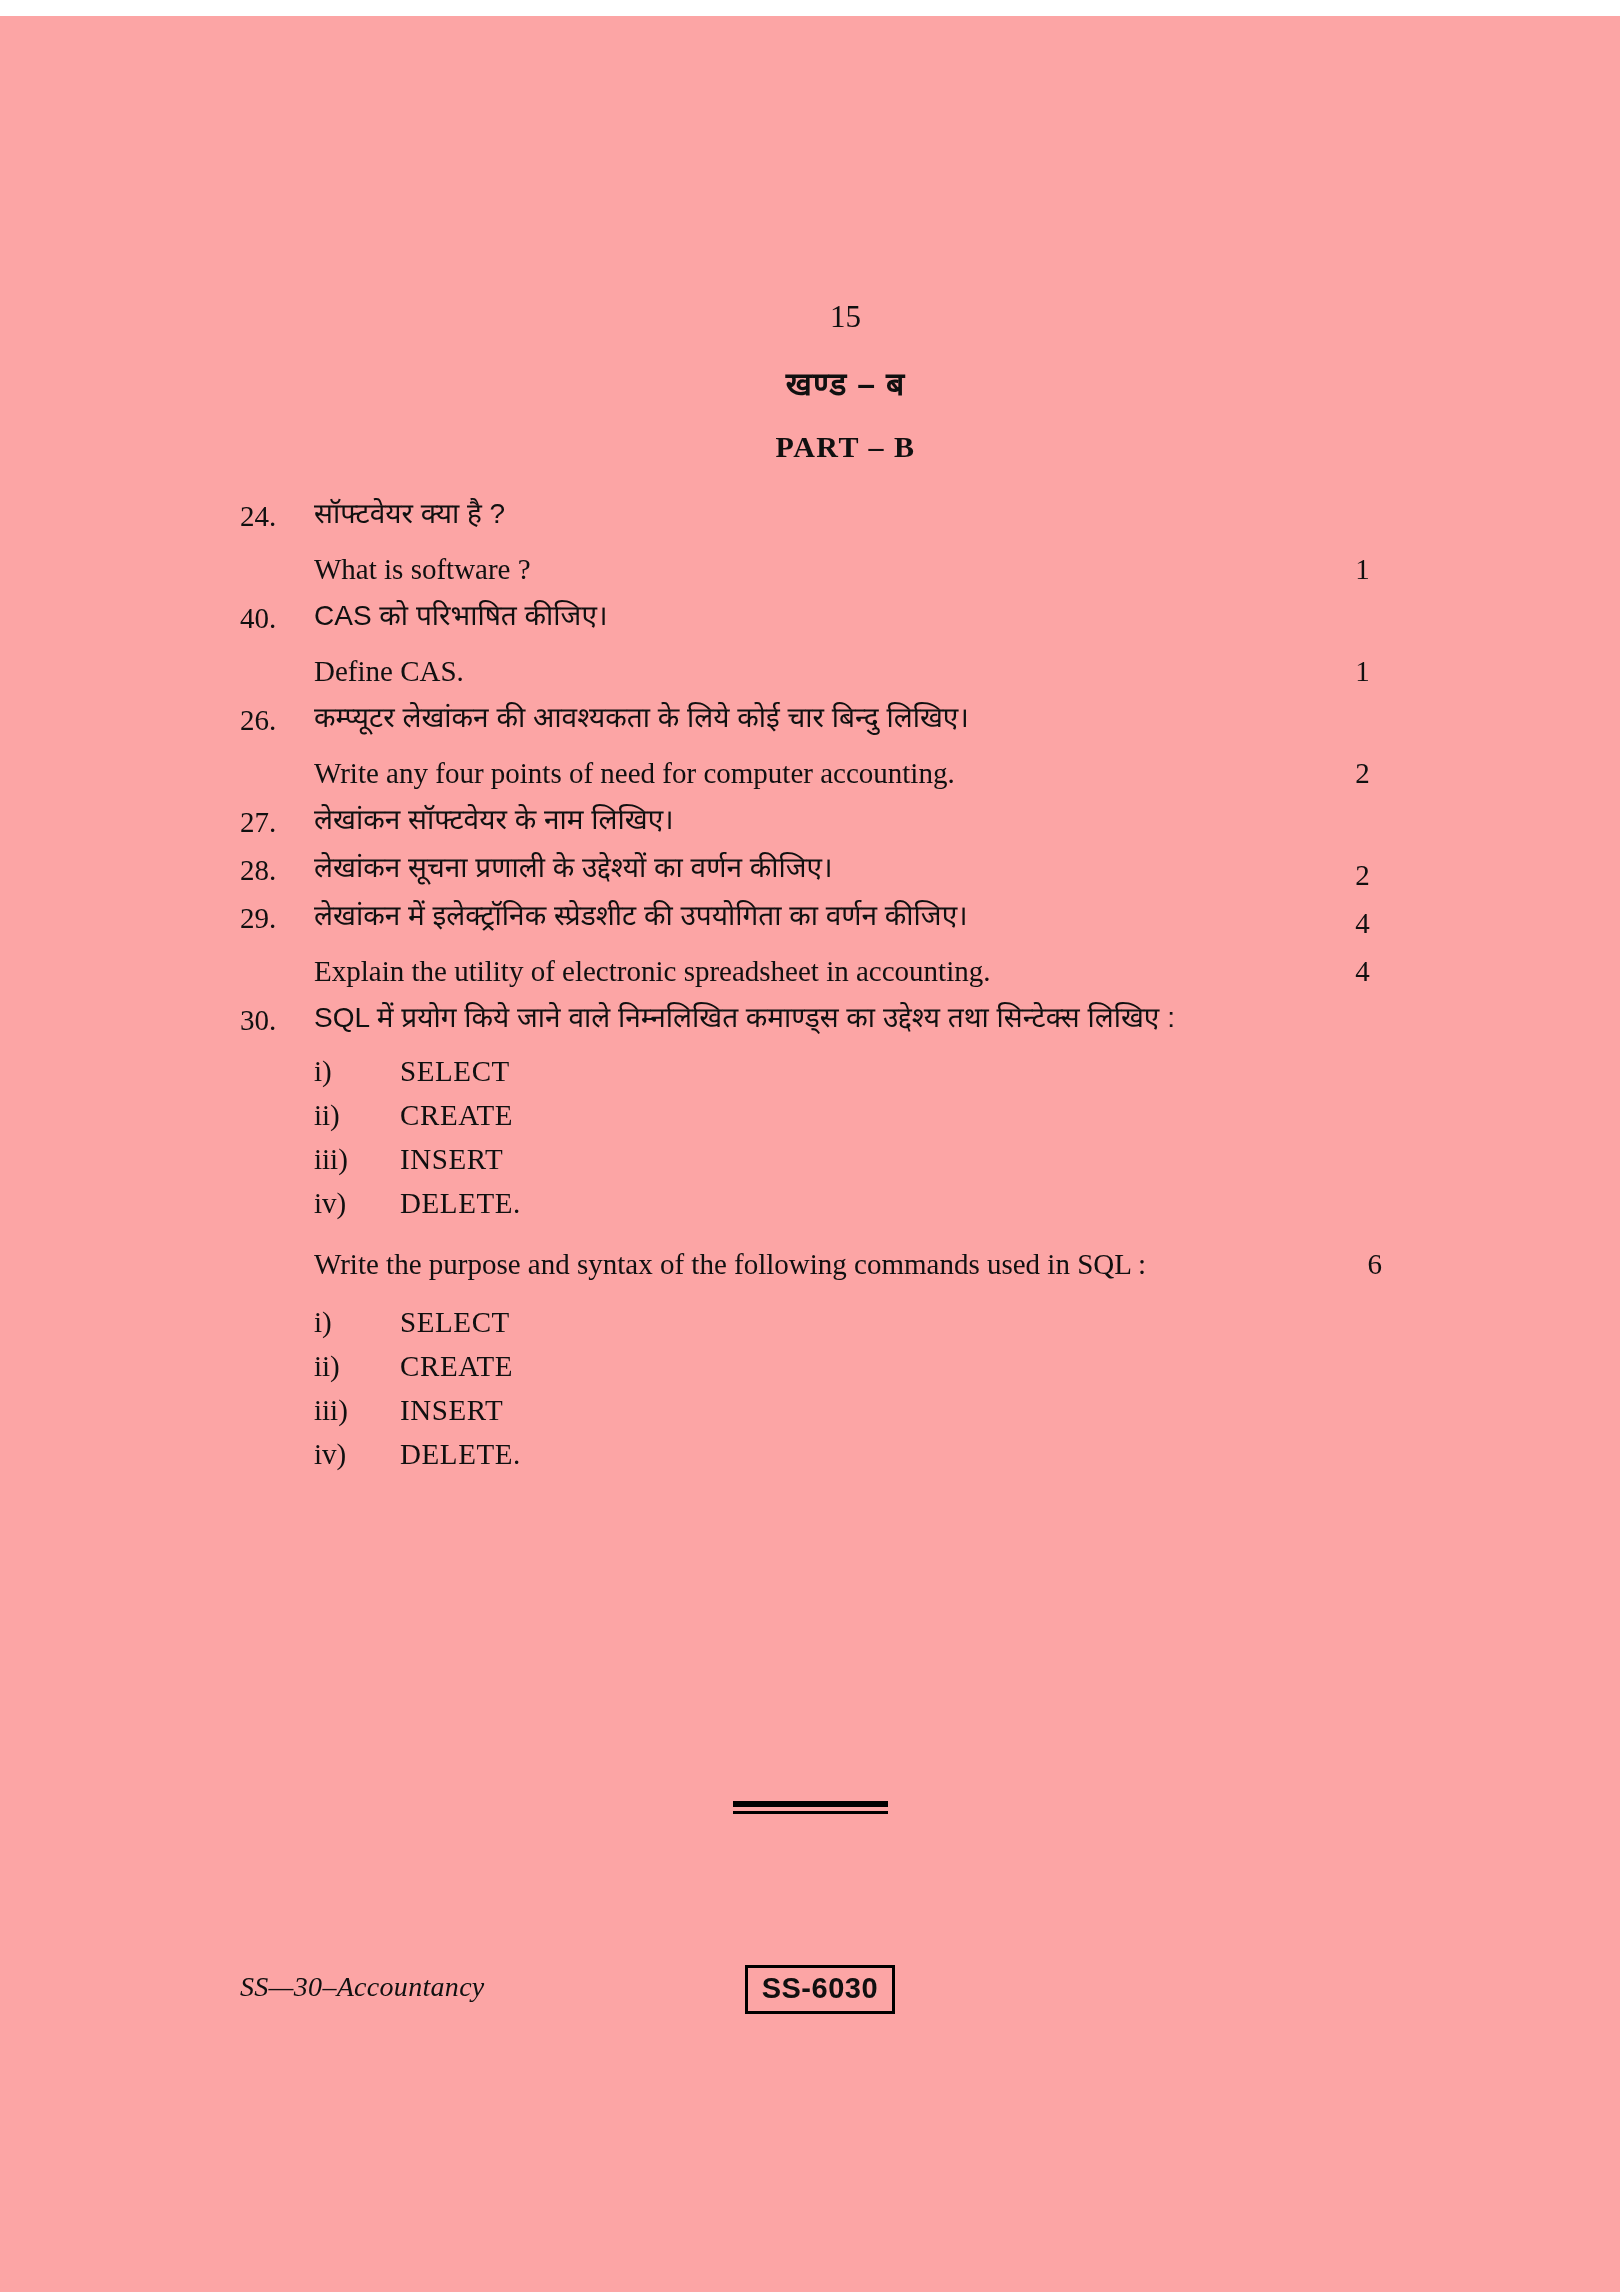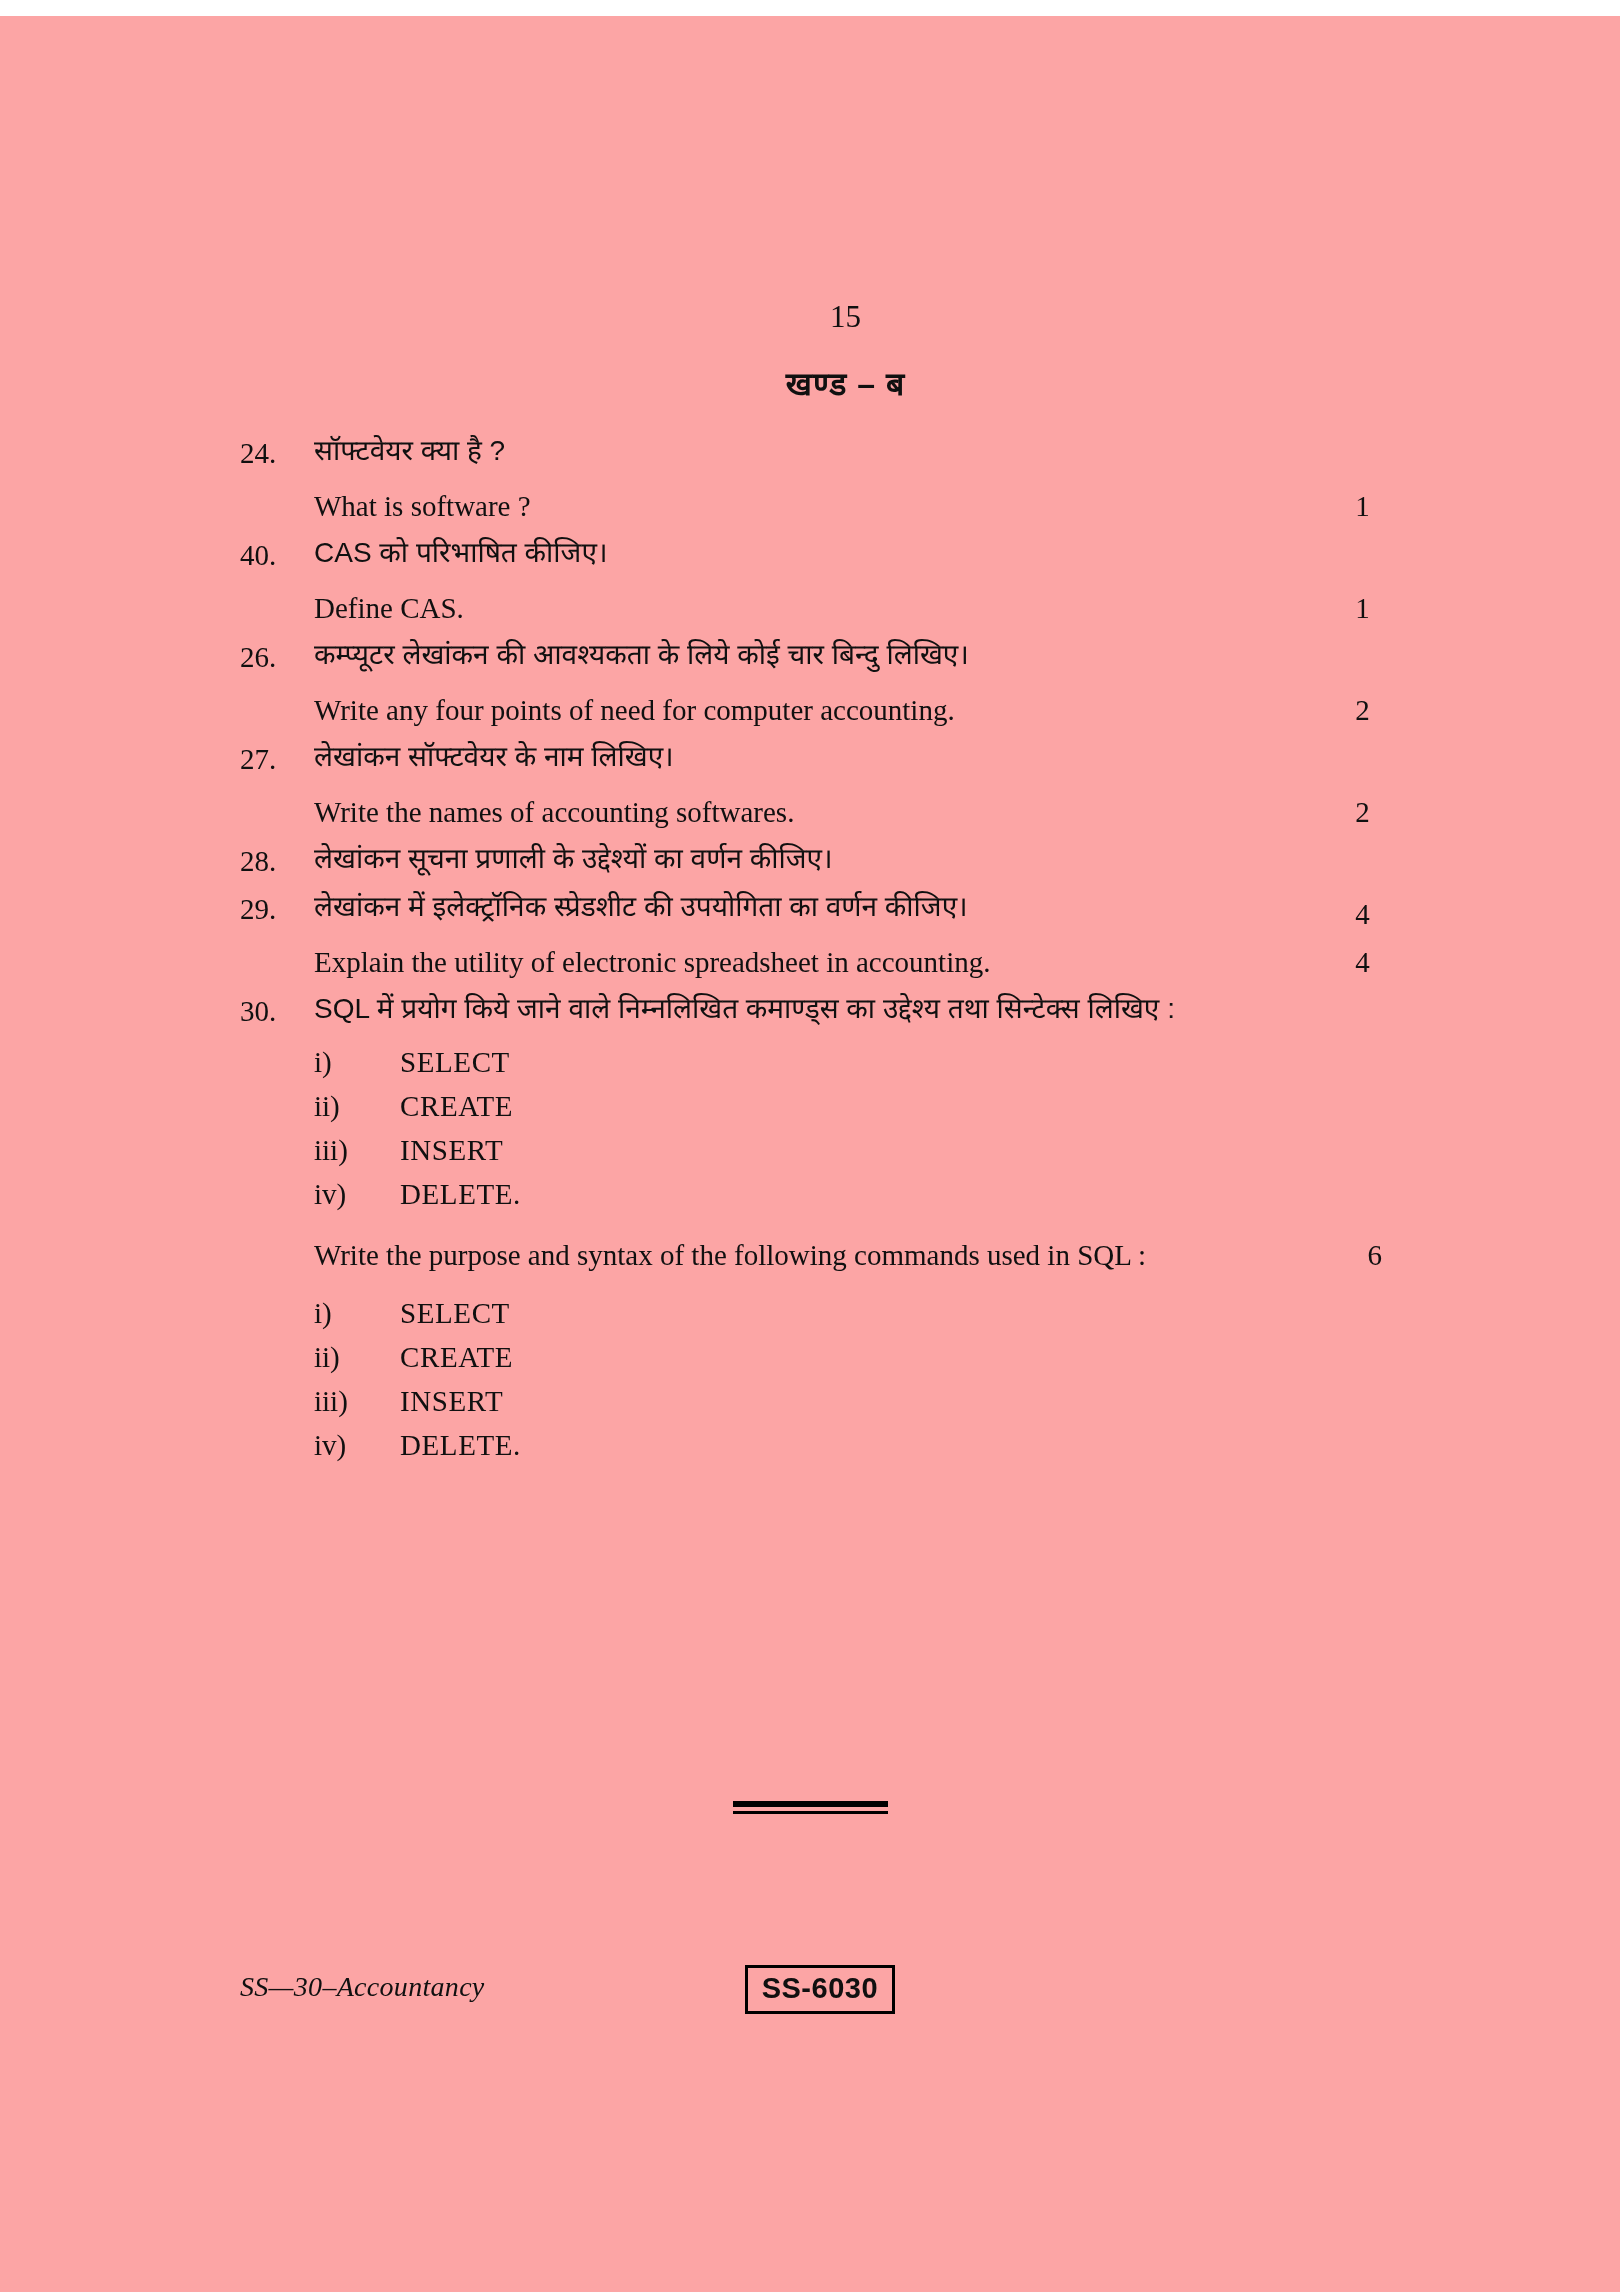--- a/index.html
+++ b/index.html
@@ -174,20 +174,21 @@
 </style>
 </head>
 <body>
 
 <div class="page">
 
   <div class="content">
 
     <div class="page-number">15</div>
     <div class="section-title-hi">खण्ड – ब</div>
+    <div class="section-title-en">PART – B</div>
 
     <div class="q">
       <div class="q-line">
         <div class="q-num">24.</div>
         <div class="q-body">
           <div class="hi">सॉफ्टवेयर क्या है ?</div>
           <div class="en">What is software ?</div>
           <div class="marks" style="top:55px;">1</div>
         </div>
       </div>
@@ -213,21 +214,20 @@
           <div class="marks" style="top:55px;">2</div>
         </div>
       </div>
     </div>
 
     <div class="q">
       <div class="q-line">
         <div class="q-num">27.</div>
         <div class="q-body">
           <div class="hi">लेखांकन सॉफ्टवेयर के नाम लिखिए।</div>
-          <div class="en">Write the names of accounting softwares.</div>
           <div class="marks" style="top:55px;">2</div>
         </div>
       </div>
     </div>
 
     <div class="q">
       <div class="q-line">
         <div class="q-num">28.</div>
         <div class="q-body">
           <div class="hi">लेखांकन सूचना प्रणाली के उद्देश्यों का वर्णन कीजिए।</div>

